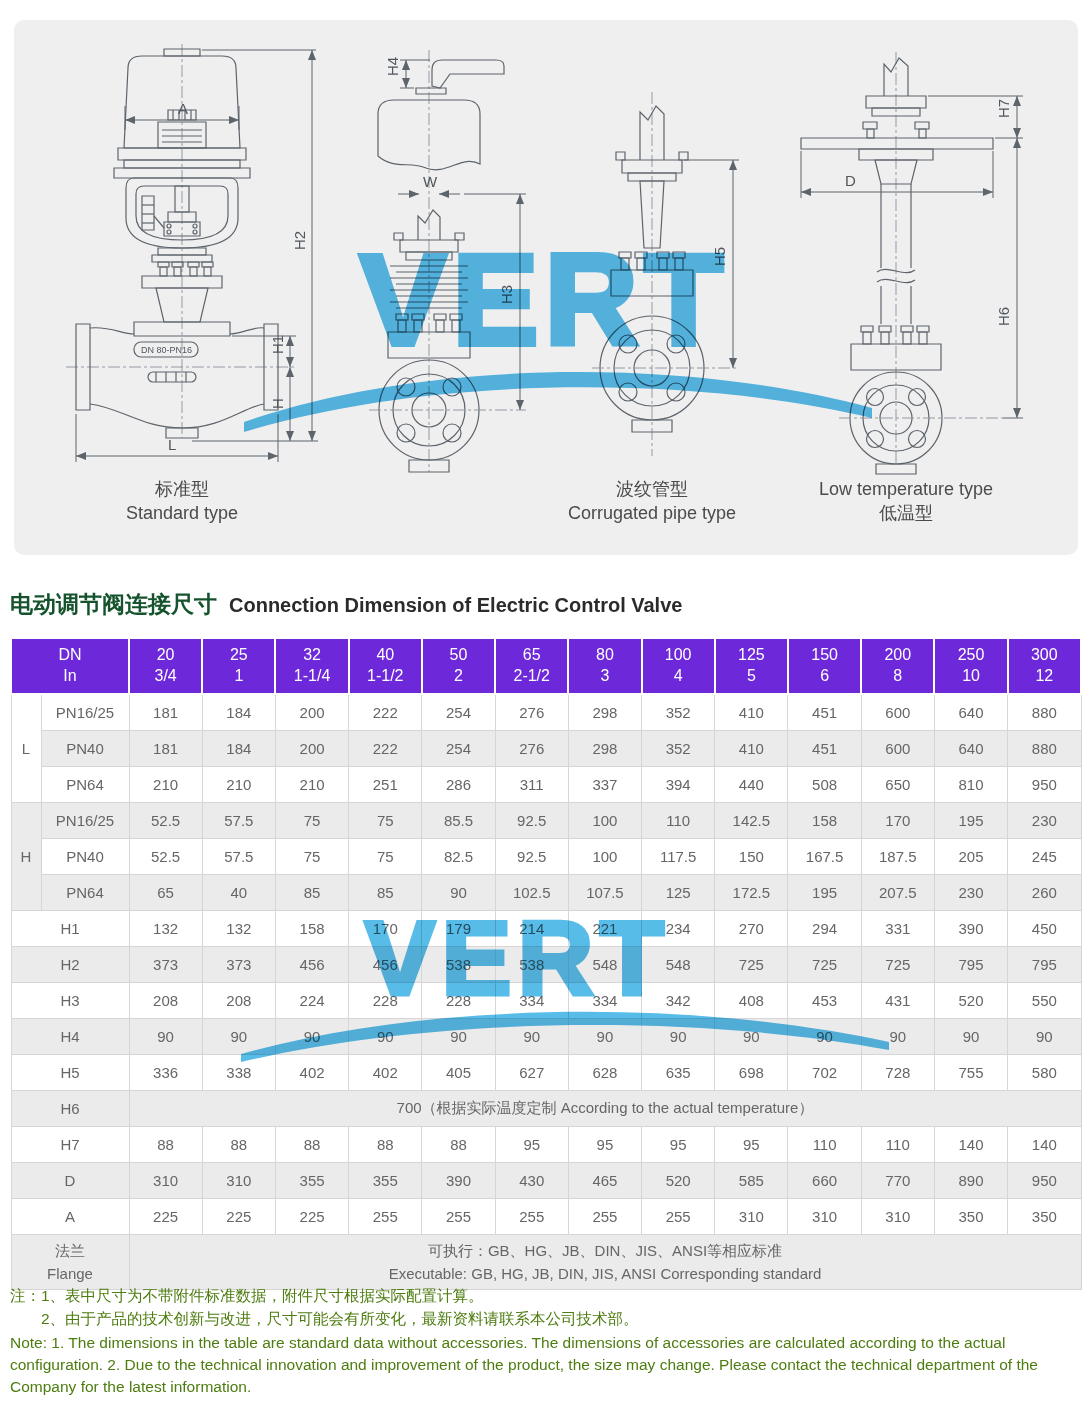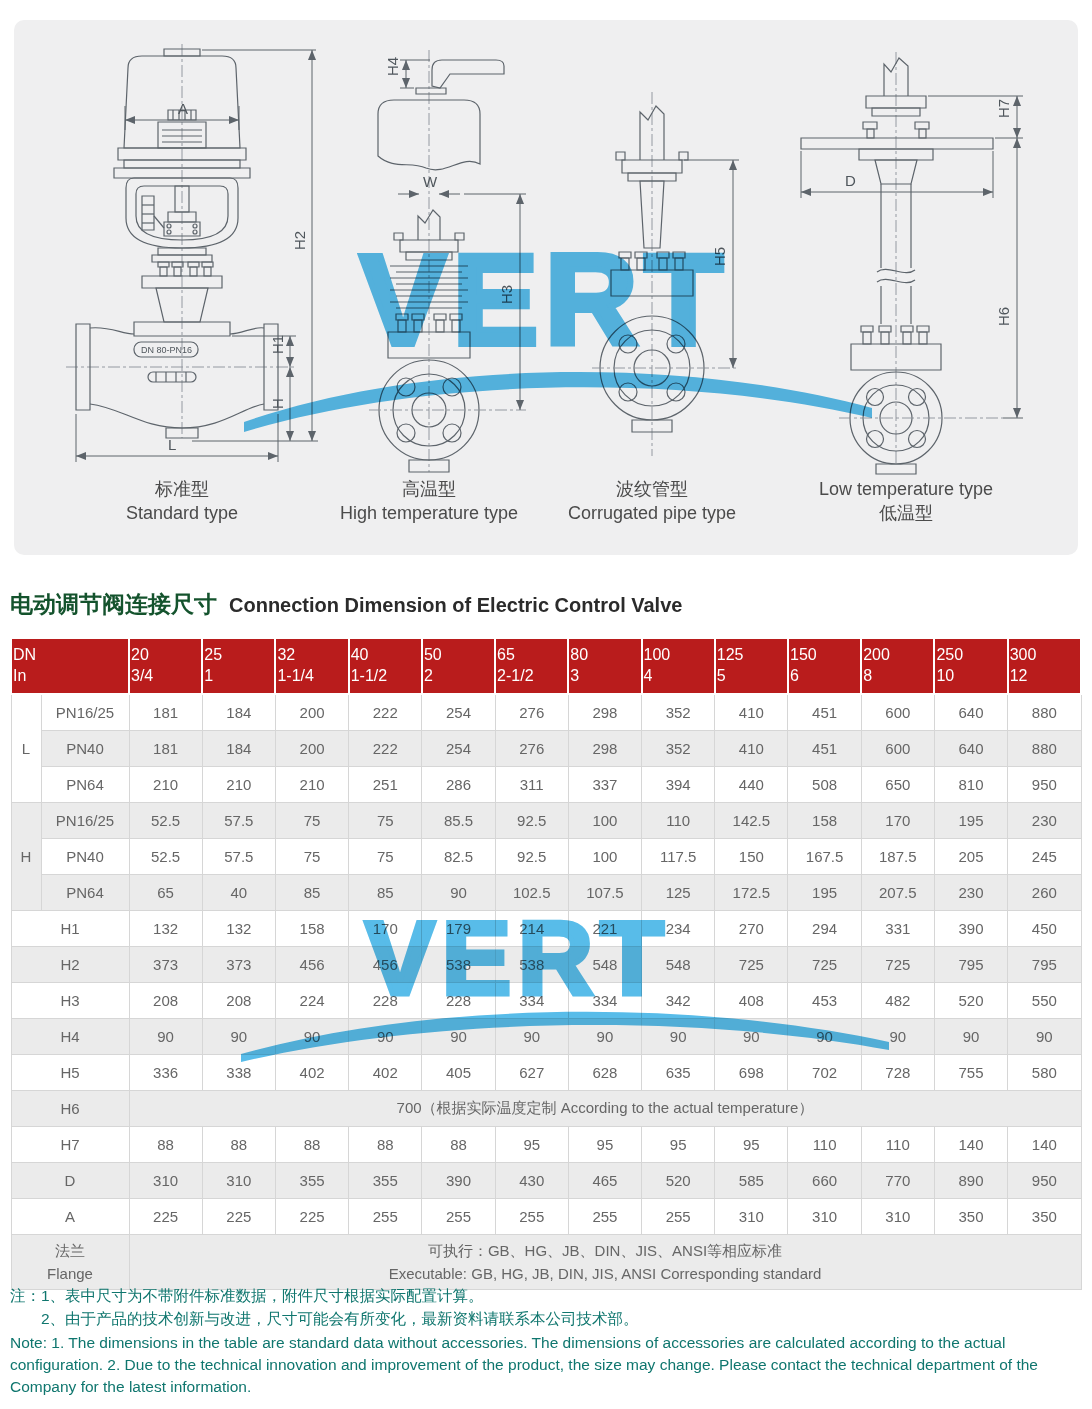--- a/index.html
+++ b/index.html
@@ -27,35 +27,35 @@
   .wm svg{display:block;}
   .wm path{fill:#58bce9;}
   
   .title-row{position:absolute;left:10px;top:589px;white-space:nowrap;}
   .title-zh{font-size:23px;font-weight:bold;color:#14532d;}
   .title-en{font-size:20px;font-weight:bold;color:#2b2b2b;margin-left:12px;}
   
   .tbl-wrap{position:absolute;left:10px;top:637px;width:1072px;z-index:1;}
   table.dim{width:100%;border-collapse:collapse;table-layout:fixed;}
   table.dim thead th{
-    background:#b91c1c;color:#ffffff;font-weight:normal;font-size:16px;
-    border:2px solid #ffffff;height:54px;line-height:1.3;padding:0 1px;text-align:left;
+    background:#6d28d9;color:#ffffff;font-weight:normal;font-size:16px;
+    border:2px solid #ffffff;height:54px;line-height:1.3;padding:0 1px;text-align:center;
   }
   table.dim thead th div{white-space:nowrap;}
   table.dim tbody td{
     border:1px solid #d6d6d6;background:#ffffff;color:#666666;font-size:15px;
     text-align:center;height:35px;padding:0 1px;white-space:nowrap;overflow:hidden;
   }
   table.dim tbody tr.alt td{background:#ebebeb;}
   table.dim tbody td.gcell-L{background:#ffffff;}
   table.dim tbody td.gcell-H{background:#ebebeb;}
   table.dim tbody tr.tall td{height:54px;}
   table.dim tbody td.span2 div{line-height:1.55;white-space:normal;}
   
-  .notes{position:absolute;left:10px;top:1284px;width:1072px;color:#0f766e;z-index:1;}
+  .notes{position:absolute;left:10px;top:1284px;width:1072px;color:#4d7c0f;z-index:1;}
   .note-zh{font-size:15.5px;line-height:1.5;}
   .note-zh.indent{padding-left:31px;}
   .note-en{font-size:15.5px;line-height:1.42;margin-top:1px;}
 </style>
 </head>
 <body>
 
 <svg width="0" height="0" style="position:absolute" aria-hidden="true">
   <defs>
     <marker id="ae" markerWidth="11" markerHeight="9" refX="10" refY="4.5" orient="auto" markerUnits="userSpaceOnUse">
@@ -210,24 +210,20 @@
         <circle class="ln" cx="138" cy="351" r="9"></circle>
       <circle class="ln" cx="92" cy="397" r="9"></circle>
         <circle class="ln" cx="138" cy="397" r="9"></circle>
       <rect class="ln" x="95" y="424" width="40" height="12"></rect>
       <line class="ctr" x1="55" y1="374" x2="212" y2="374"></line>
 
       <line class="dim" x1="150" y1="158" x2="212" y2="158"></line>
       <line class="dim" x1="206" y1="158" x2="206" y2="374" marker-start="url(#as)" marker-end="url(#ae)"></line>
       <text class="dimtxt" transform="rotate(-90 198,268)" x="198" y="268">H3</text>
     </svg>
-    <div class="caption">
-      <div>高温型</div>
-      <div>High temperature type</div>
-    </div>
   </div>
 
   <div class="drawing" style="left:533px;width:210px;">
     <svg class="lineart" width="210" height="440" viewBox="0 0 210 440">
       <line class="ctr" x1="105" y1="56" x2="105" y2="420"></line>
       <path class="ln" d="M93,124 L93,76 L101,84 L109,70 L117,78 L117,124"></path>
       <rect class="ln" x="69" y="116" width="9" height="8"></rect>
         <rect class="ln" x="132" y="116" width="9" height="8"></rect>
       <rect class="ln" x="75" y="124" width="60" height="13"></rect>
       <rect class="ln" x="81" y="137" width="48" height="8"></rect>
@@ -533,21 +529,21 @@
           <td>208</td>
           <td>208</td>
           <td>224</td>
           <td>228</td>
           <td>228</td>
           <td>334</td>
           <td>334</td>
           <td>342</td>
           <td>408</td>
           <td>453</td>
-          <td>482</td>
+          <td>431</td>
           <td>520</td>
           <td>550</td>
         </tr>
         <tr class="alt">
           <td colspan="2">H4</td>
           <td>90</td>
           <td>90</td>
           <td>90</td>
           <td>90</td>
           <td>90</td>

